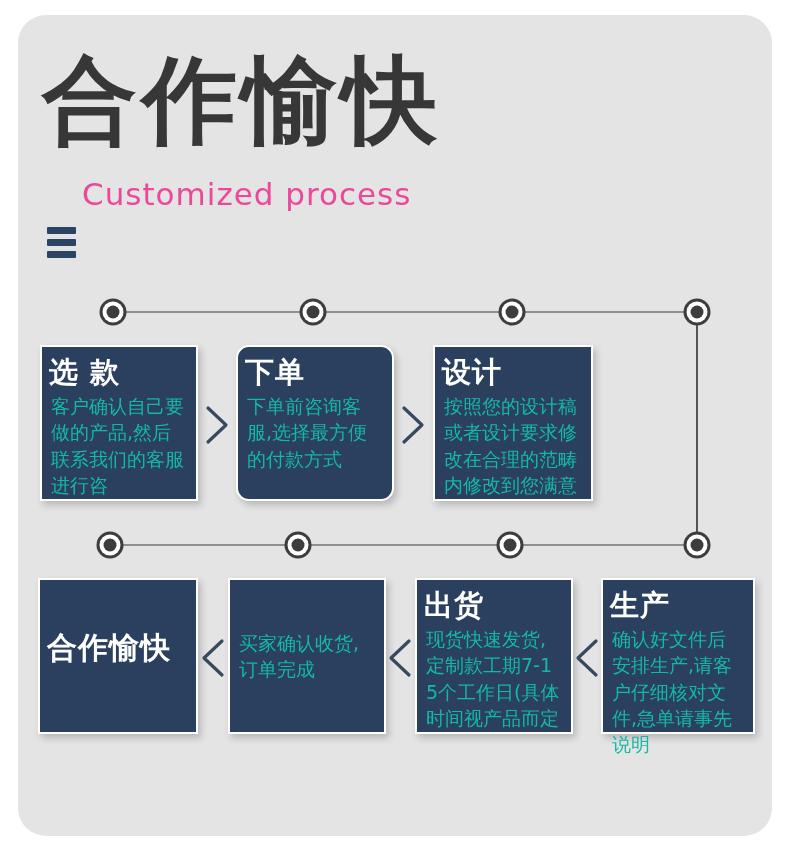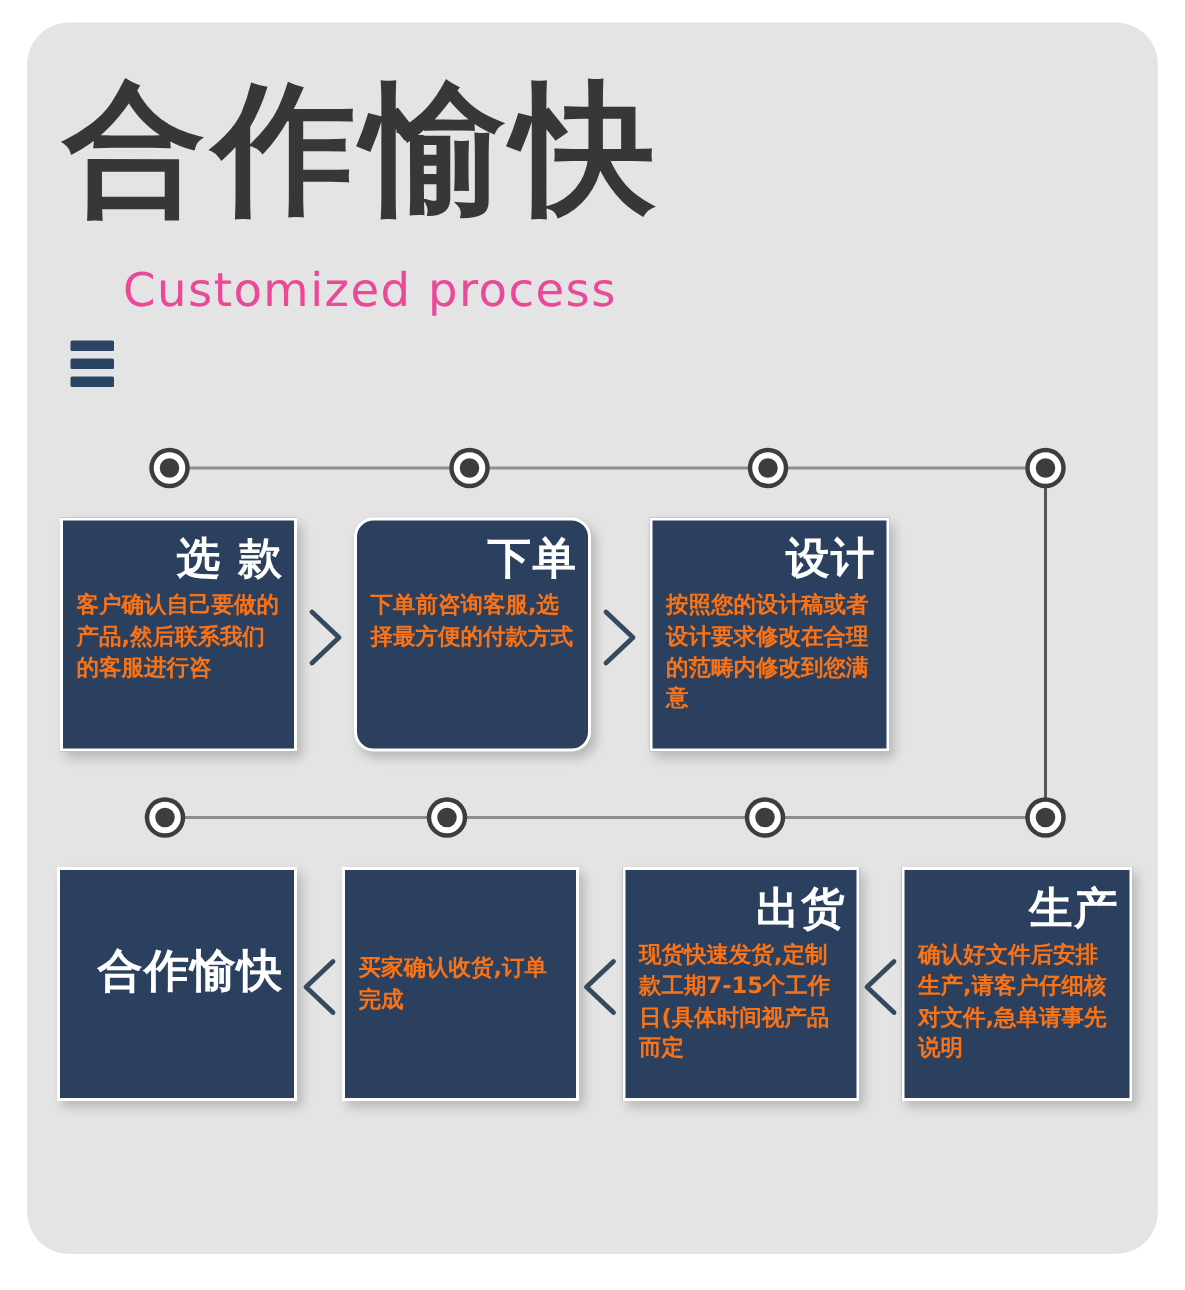--- a/index.html
+++ b/index.html
@@ -70,40 +70,39 @@
   
   .step-box {
     position: absolute;
     height: 156px;
     background: #2b3f5e;
     border: 2px solid #ffffff;
     box-shadow: 3px 4px 7px rgba(0,0,0,0.20);
     color: #ffffff;
     display: flex;
     flex-direction: column;
-    align-items: flex-end;
+    align-items: flex-start;
     padding: 7px 7px;
     z-index: 2;
   }
   .step-box .box-title {
     font-size: 29px;
     font-weight: 700;
     text-align: center;
     line-height: 1.25;
     margin-bottom: 3px;
     letter-spacing: 1px;
   }
   .step-box .box-body {
-    font-size: 15px;
+    font-size: 19px;
     line-height: 1.38;
-    color: #f97316;
+    color: #14b8a6;
     text-align: left;
     padding: 0 2px;
     word-break: break-all;
-    font-weight: bold;
   }
   .step-box.center-content { justify-content: center; }
   .step-box.title-only .box-title {
     font-size: 30px;
     margin-bottom: 16px;
   }
   .box-body:empty { display: none; }
   
   .chevron {
     position: absolute;

